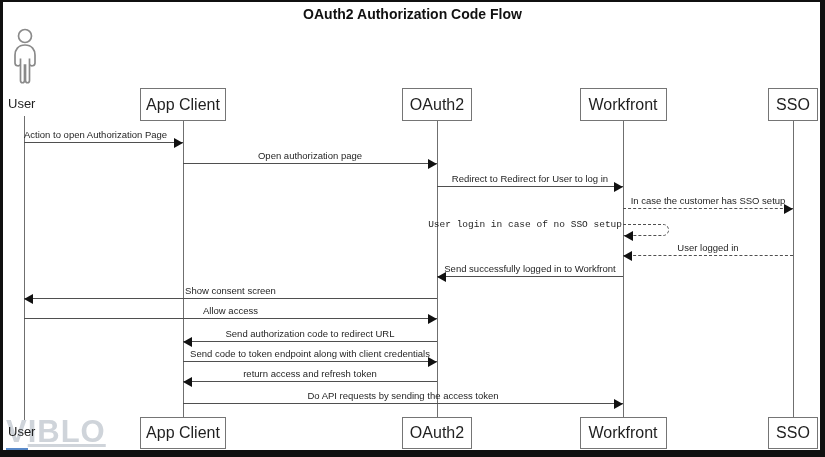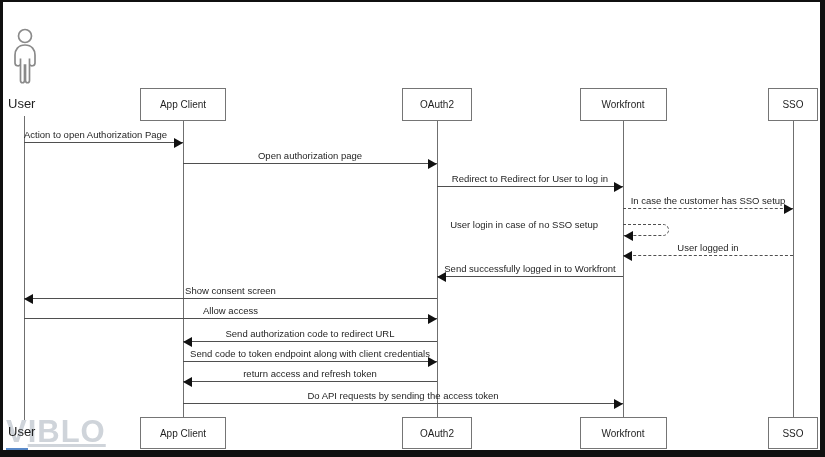--- a/index.html
+++ b/index.html
@@ -12,21 +12,21 @@
   .edge{position:absolute;background:var(--frame);z-index:10;}
   .edge.top{left:0;top:0;width:825px;height:2px;}
   .edge.left{left:0;top:0;width:3px;height:457px;}
   .edge.right{left:820px;top:0;width:5px;height:457px;}
   .edge.bottom{left:0;top:450px;width:825px;height:7px;}
   .title{position:absolute;left:0;top:6px;width:825px;text-align:center;
          font-size:14px;font-weight:bold;color:#111;}
   .stage{position:absolute;left:0;top:0;width:825px;height:457px;}
   .actor-box{position:absolute;border:1px solid var(--box-border);background:#fff;
              display:flex;align-items:center;justify-content:center;
-             font-size:10px;color:var(--text);z-index:2;}
+             font-size:16px;color:var(--text);z-index:2;}
   .actor-label{position:absolute;font-size:13px;color:var(--text);z-index:2;}
   .lifeline{position:absolute;width:0;border-left:1px solid #6f6f6f;z-index:0;}
   .msg-line{position:absolute;height:0;border-top:1px solid var(--line);z-index:1;}
   .msg-line.dashed{border-top-style:dashed;}
   .msg-label{position:absolute;font-size:9.5px;color:var(--text);white-space:nowrap;
              text-align:center;z-index:1;line-height:12px;}
   .arrow{position:absolute;width:0;height:0;z-index:2;}
   .arrow.r{border-top:5px solid transparent;border-bottom:5px solid transparent;
            border-left:9px solid #111;}
   .arrow.l{border-top:5px solid transparent;border-bottom:5px solid transparent;
@@ -37,20 +37,21 @@
   .watermark{position:absolute;left:6px;top:414px;z-index:1;
              font-size:31px;font-weight:600;letter-spacing:1px;color:var(--wm-gray);}
   .watermark .v{display:inline-block;border-bottom:3px solid var(--wm-blue);
                 padding-bottom:1px;line-height:30px;}
   .watermark .rest{line-height:30px;text-decoration:underline;}
 </style>
 </head>
 <body>
 
 <div class="frame">
+  <div class="title">OAuth2 Authorization Code Flow</div>
   <div class="stage">
       <div class="person"><svg width="30" height="62" viewBox="0 0 30 62">
           <circle cx="15" cy="9" r="6.5" fill="none" stroke="#8a8a8a" stroke-width="1.7"></circle>
           <path d="M15,18 c-7,0 -10,5 -10,10 v8 c0,3 4.5,4 5.5,1 v-5.5 v22 c0,3 4,3 4,0 v-15.5 h1 v15.5 c0,3 4,3 4,0 v-22 v5.5 c1,3 5.5,2 5.5,-1 v-8 c0,-5 -3,-10 -10,-10 z" fill="none" stroke="#8a8a8a" stroke-width="1.7"></path>
         </svg></div>
       <div class="actor-label" style="left: 8px; top: 96px;">User</div>
       <div class="lifeline" style="left: 23.5px; top: 116px; height: 307px;"></div>
       <div class="actor-label" style="left: 8px; top: 424px;">User</div>
       <div class="lifeline" style="left: 182.5px; top: 121px; height: 296px;"></div>
       <div class="actor-box" style="left: 140px; top: 88px; width: 86px; height: 33px;">App Client</div>
@@ -71,21 +72,21 @@
       <div class="arrow r" style="left: 428px; top: 159px;"></div>
       <div class="msg-label" style="left: 183px; top: 150px; width: 254px;">Open authorization page</div>
       <div class="msg-line" style="left: 437px; top: 186px; width: 186px;"></div>
       <div class="arrow r" style="left: 614px; top: 182px;"></div>
       <div class="msg-label" style="left: 437px; top: 173px; width: 186px;">Redirect to Redirect for User to log in</div>
       <div class="msg-line dashed" style="left: 623px; top: 208px; width: 170px;"></div>
       <div class="arrow r" style="left: 784px; top: 204px;"></div>
       <div class="msg-label" style="left: 623px; top: 195px; width: 170px;">In case the customer has SSO setup</div>
       <div class="self-loop" style="left: 623px; top: 224px; width: 46px; height: 12px;"></div>
       <div class="arrow l" style="left: 624px; top: 231px;"></div>
-      <div class="msg-label" style="left: 338px; top: 219px; width: 260px; text-align: right;">User login in case of no SSO setup</div>
+      <div class="msg-label" style="left: 362px; top: 219px; width: 260px; text-align: right; font-family: Liberation Mono, monospace;">User login in case of no SSO setup</div>
       <div class="msg-line dashed" style="left: 623px; top: 255px; width: 170px;"></div>
       <div class="arrow l" style="left: 623px; top: 251px;"></div>
       <div class="msg-label" style="left: 623px; top: 242px; width: 170px;">User logged in</div>
       <div class="msg-line" style="left: 437px; top: 276px; width: 186px;"></div>
       <div class="arrow l" style="left: 437px; top: 272px;"></div>
       <div class="msg-label" style="left: 437px; top: 263px; width: 186px;">Send successfully logged in to Workfront</div>
       <div class="msg-line" style="left: 24px; top: 298px; width: 413px;"></div>
       <div class="arrow l" style="left: 24px; top: 294px;"></div>
       <div class="msg-label" style="left: 24px; top: 285px; width: 413px;">Show consent screen</div>
       <div class="msg-line" style="left: 24px; top: 318px; width: 413px;"></div>

